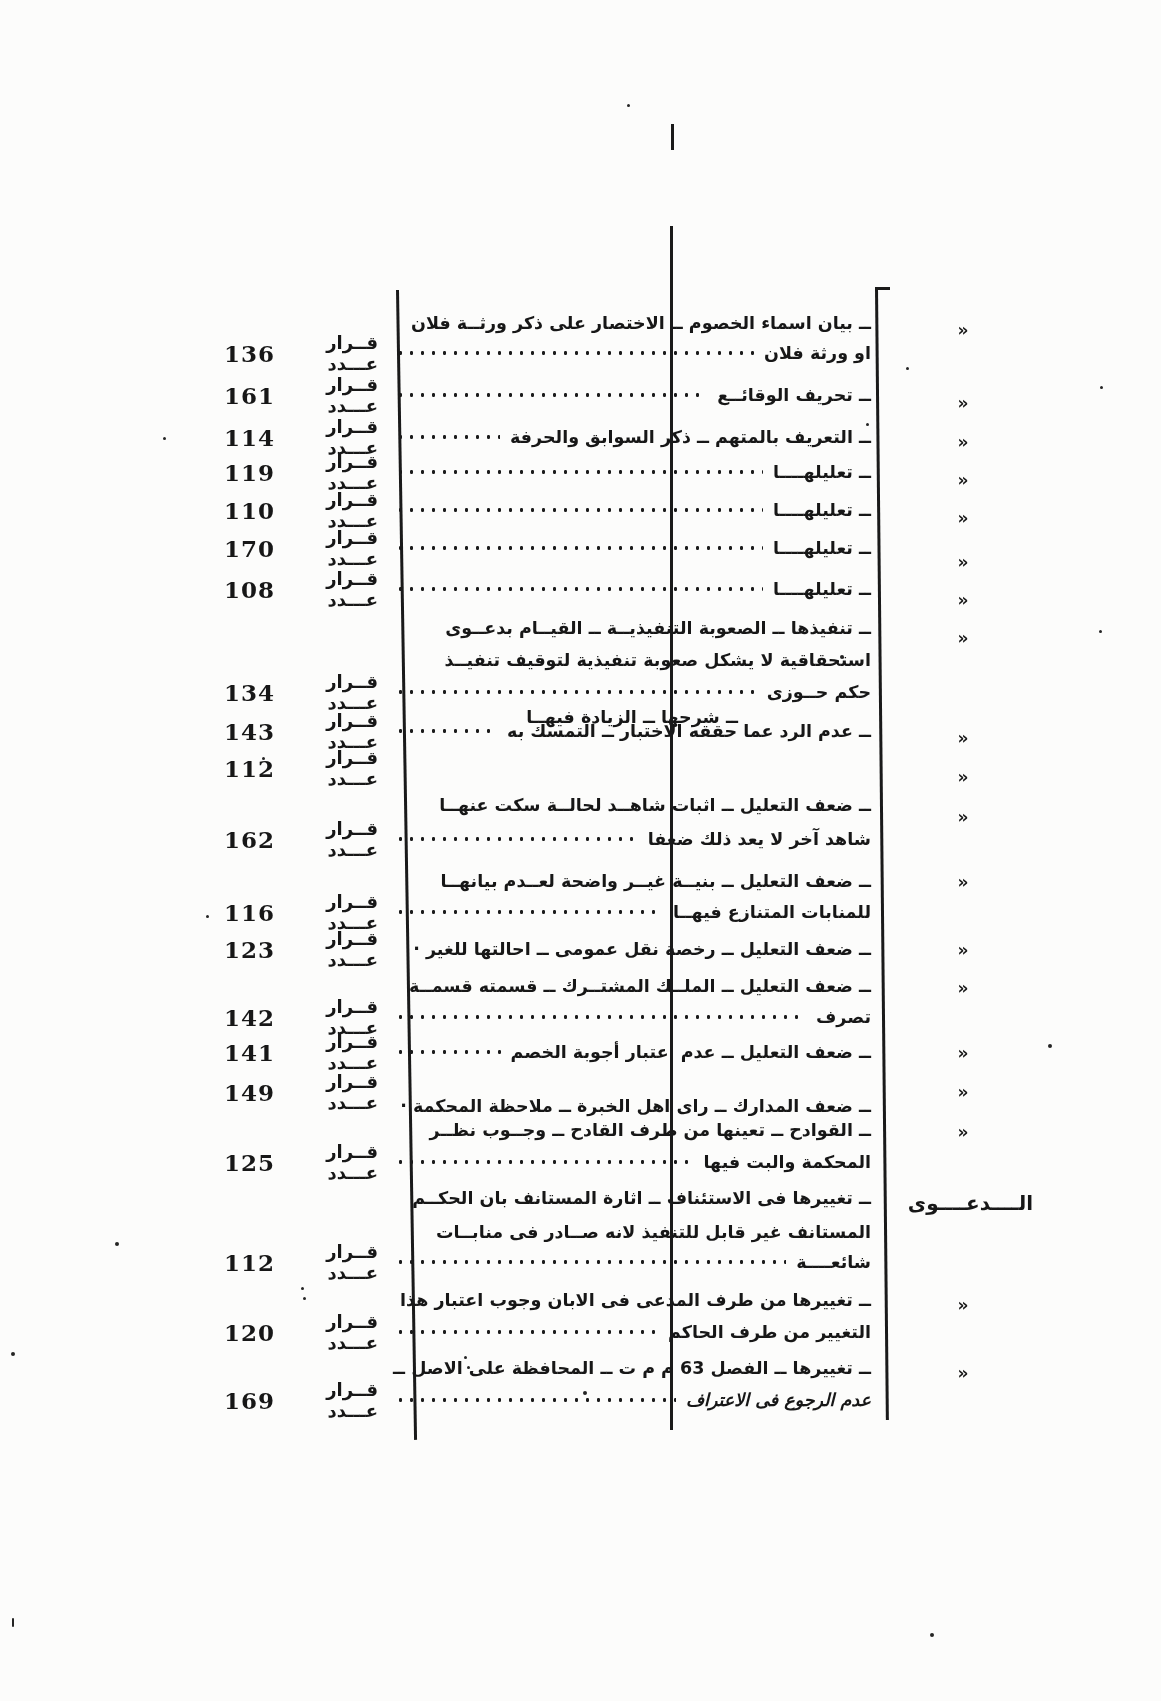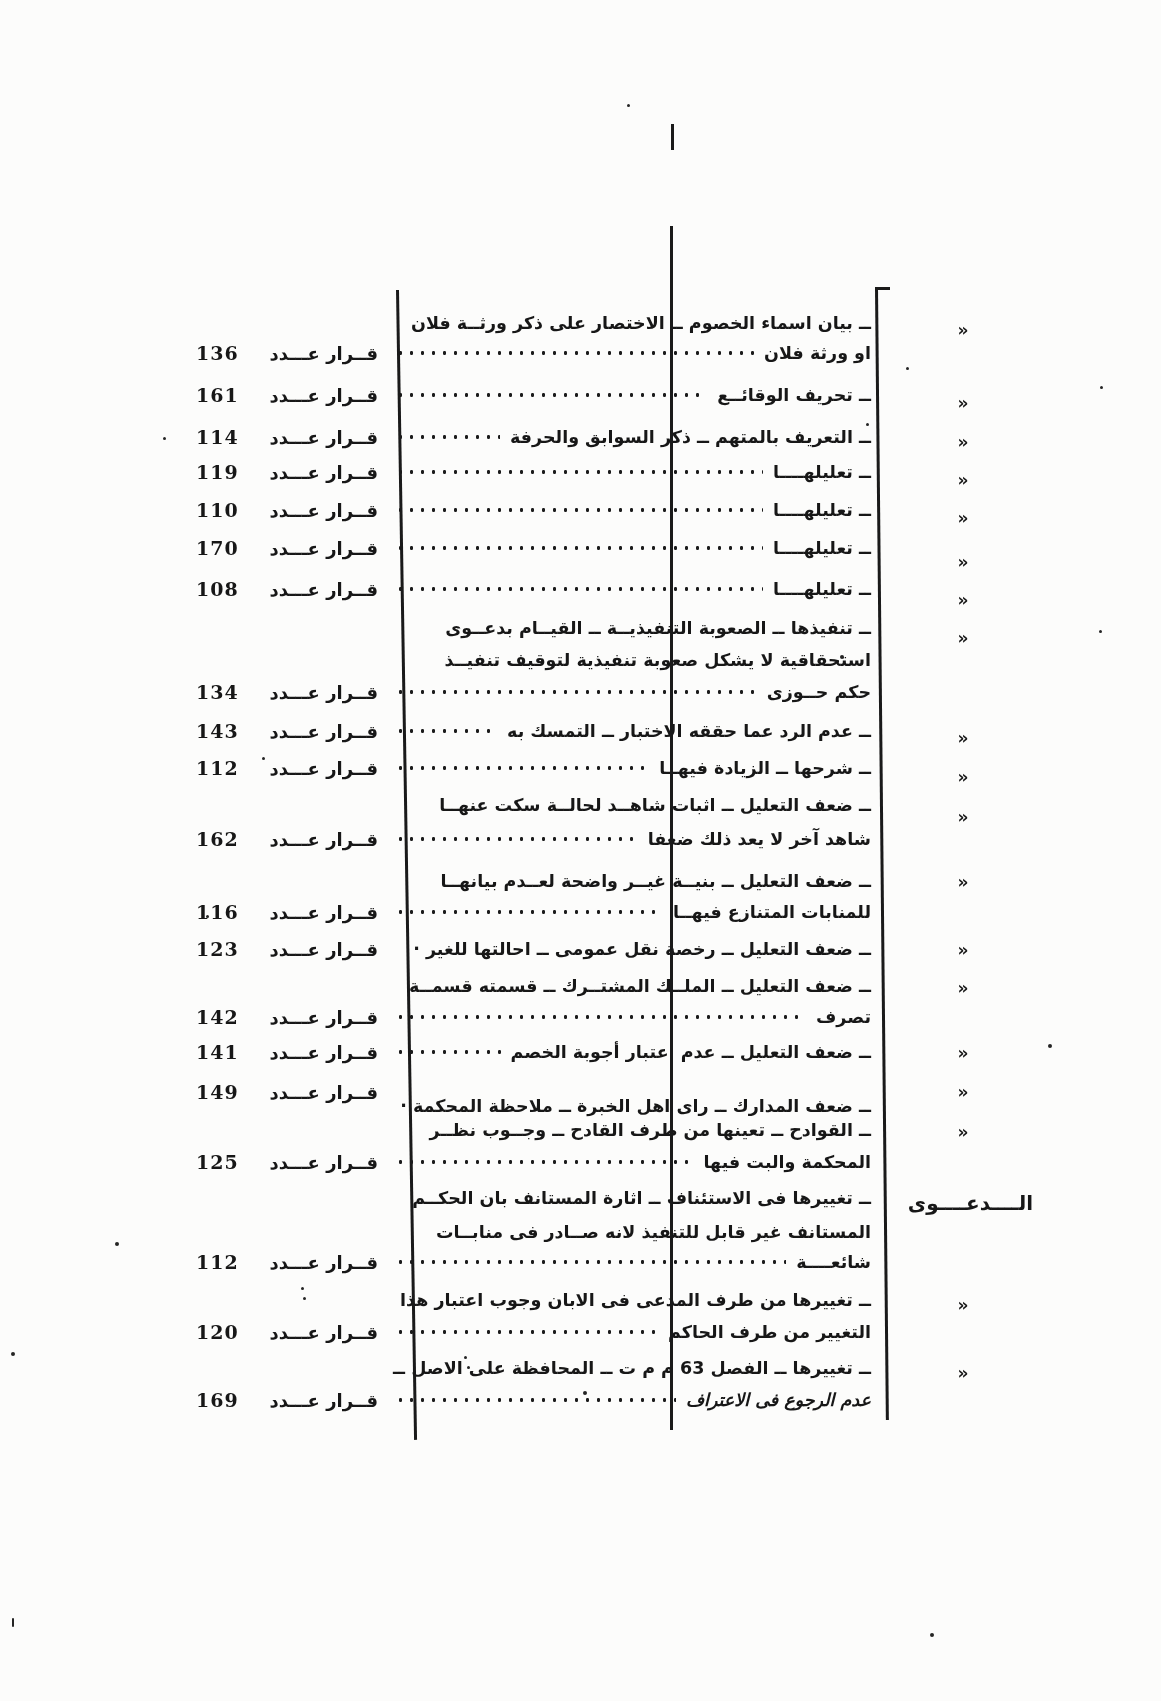--- a/index.html
+++ b/index.html
@@ -25,21 +25,21 @@
     background-image:radial-gradient(circle,#1c1c1c 1.7px,transparent 2px);
     background-size:11px 12px;background-repeat:repeat-x;background-position:0 55%;
   }
   
   .decision{
     position:absolute;left:196px;width:182px;height:34px;
     direction:rtl;display:flex;justify-content:space-between;align-items:center;
   }
   .decision .lbl{font-size:18px;font-weight:700;}
   .decision .num{
-    font-family:"DejaVu Serif",serif;font-size:19px;font-weight:700;letter-spacing:1px;
+    font-family:"DejaVu Serif",serif;font-size:23px;font-weight:700;letter-spacing:1px;margin-left:28px;
   }
   
   .ditto{
     position:absolute;left:948px;width:30px;height:28px;
     font-size:17px;font-weight:700;text-align:center;line-height:28px;
   }
   .heading{
     position:absolute;left:883px;top:1186px;width:150px;height:34px;
     direction:rtl;font-size:20px;font-weight:700;line-height:34px;
   }
@@ -137,21 +137,21 @@
       <div class="ditto" style="top: 624px;">»</div>
       <div class="entry-line" style="top: 714px; text-align: center;">
         <span class="txt">ــ عدم الرد عما حققه الاختبار ــ التمسك به</span>
         <span class="dots"></span>
       </div>
       <div class="decision" style="top: 714px;">
         <span class="lbl">قــرار عـــدد</span>
         <span class="num">143</span>
       </div>
       <div class="ditto" style="top: 724px;">»</div>
-      <div class="entry-line" style="top: 751px;">
+      <div class="entry-line" style="top: 707px; flex-direction: column;">
         <span class="txt">ــ شرحها ــ الزيادة فيهــا</span>
         <span class="dots"></span>
       </div>
       <div class="decision" style="top: 751px;">
         <span class="lbl">قــرار عـــدد</span>
         <span class="num">112</span>
       </div>
       <div class="ditto" style="top: 763px;">»</div>
       <div class="entry-line" style="top: 788px;">
         <span class="txt">ــ ضعف التعليل ــ اثبات شاهــد لحالــة سكت عنهــا</span>

